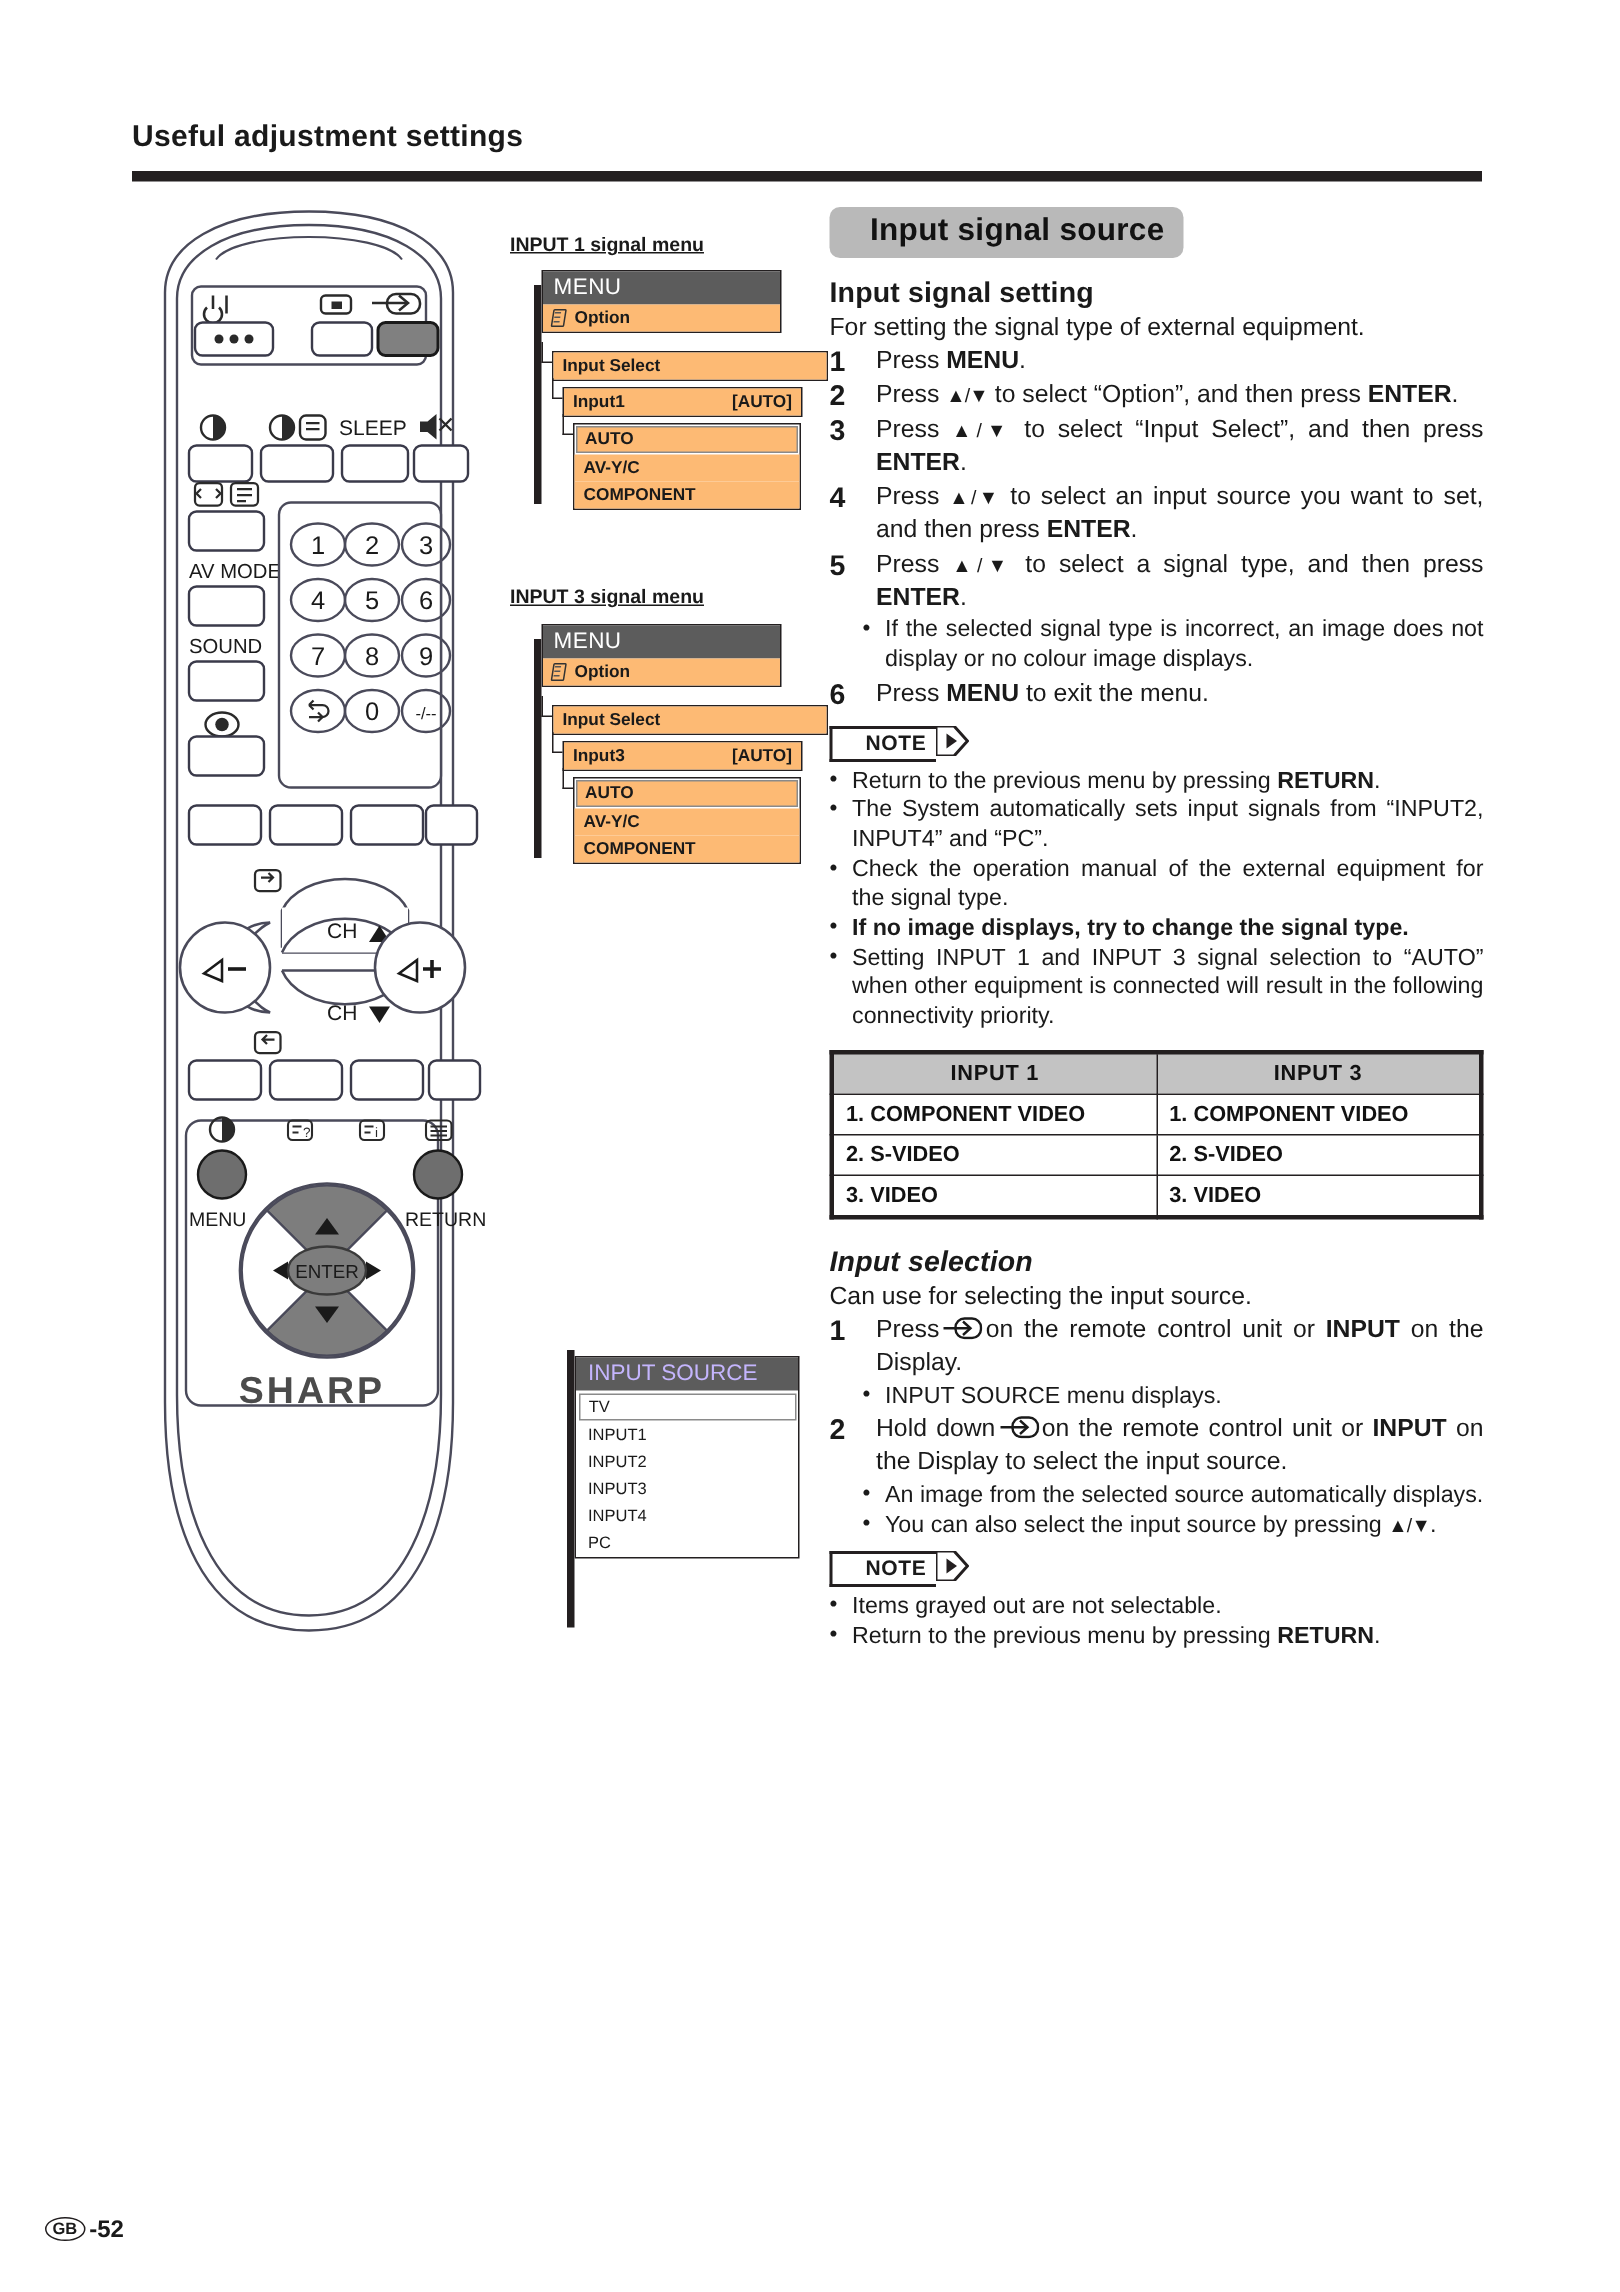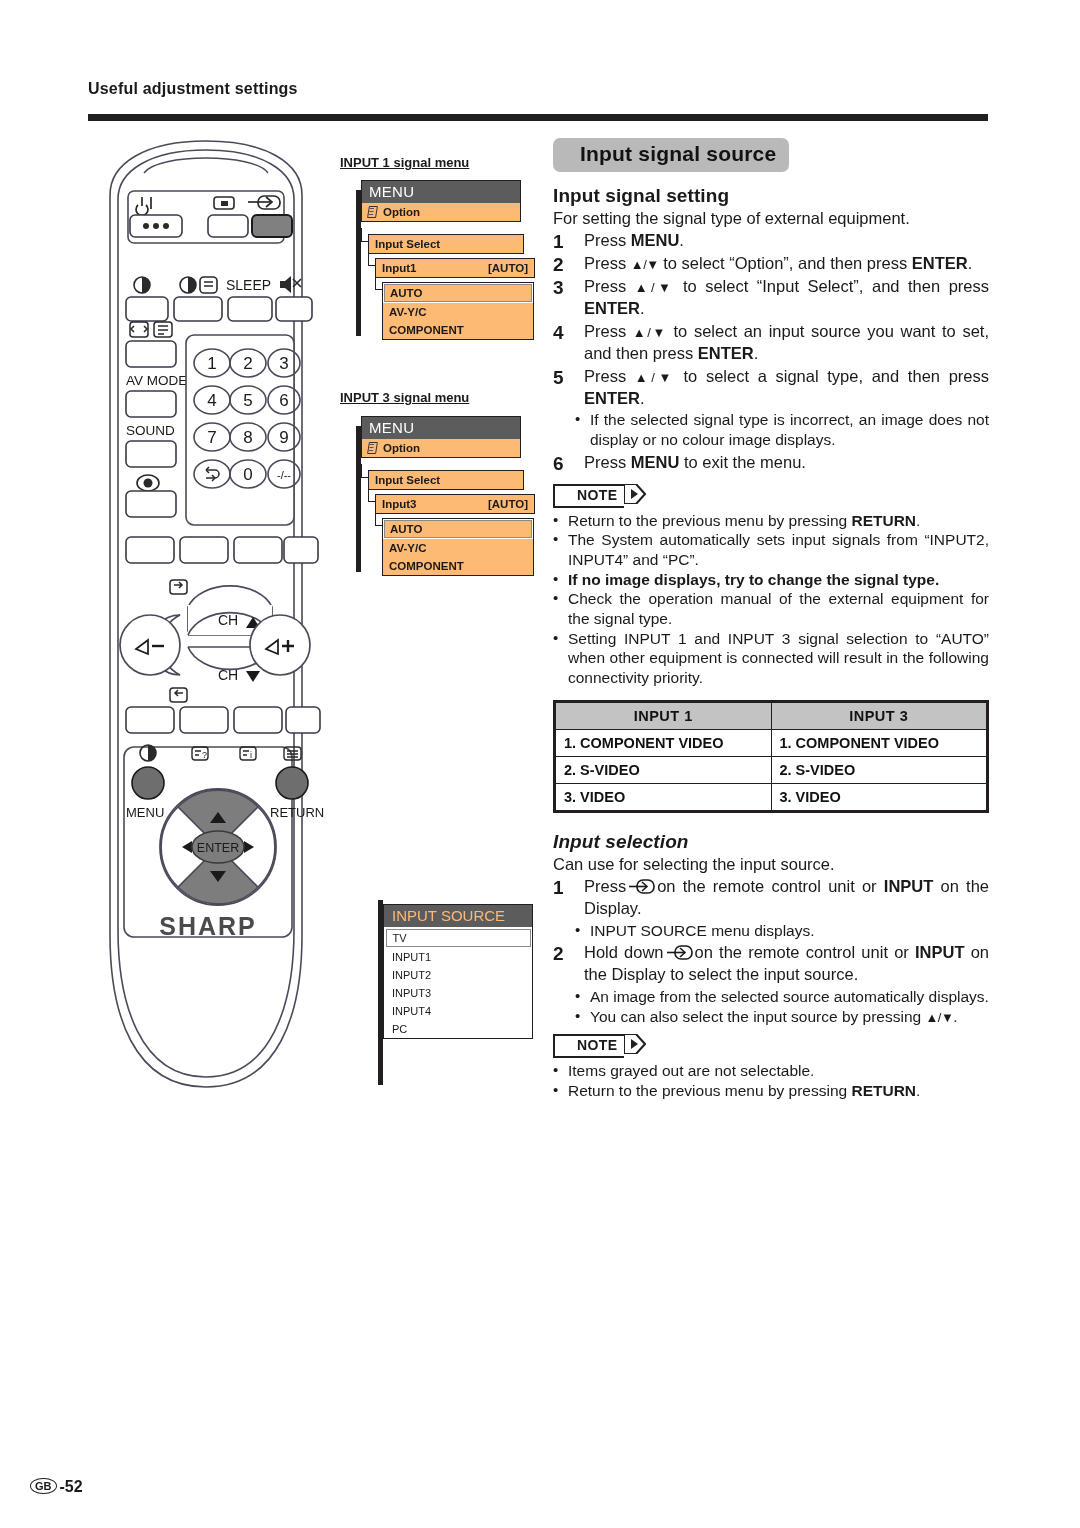--- a/index.html
+++ b/index.html
@@ -9,21 +9,21 @@
     background:#ffffff;
     font-family:"Liberation Sans", sans-serif;
     color:#1a1a1a;
     position:relative;
     overflow:hidden;
   }
 
   
   #page-title {
     position:absolute; left:88px; top:80px;
-    font-size:16px; font-weight:bold; letter-spacing:.2px;
+    font-size:20px; font-weight:bold; letter-spacing:.2px;
   }
   #header-rule {
     position:absolute; left:88px; top:114px; width:900px; height:7px;
     background:#231f20;
   }
 
   
   #remote { position:absolute; left:88px; top:135px; width:240px; height:980px; }
   #remote svg { display:block; }
 
@@ -41,42 +41,42 @@
   .mwin.lvl0 { left:5px; top:0; width:160px; }
   .mtitle {
     background:#5c5c5c; color:#ffffff; font-size:15px;
     padding:2px 7px 3px 7px; letter-spacing:.3px;
   }
   .mrow {
     font-size:11.5px; padding:3px 6px; color:#1a1a1a;
     display:flex; align-items:flex-start; gap:6px; background:#fdba74;font-weight:bold;
   }
   .mrow .sp { margin-left:auto; }
-  .mwin.lvl1 { left:12px; top:54px; width:156px; }
+  .mwin.lvl1 { left:12px; top:54px; width:184px; }
   .mwin.lvl2 { left:19px; top:78px; width:160px; }
   .mwin.lvl3 { left:26px; top:102px; width:152px; }
   .mrow.sel { border:1.5px solid #8a8a8a; margin:1px; padding:2px 5px; }
   .connector { position:absolute; border-left:1.5px solid #231f20; border-bottom:1.5px solid #231f20; width:7px; }
   .doc-icon { display:inline-block; width:9px; height:12px; position:relative; }
   .doc-icon::before {
     content:""; position:absolute; inset:0; border:1.2px solid #333;
     transform:skewX(-9deg); border-radius:1px;
   }
   .doc-icon::after {
     content:""; position:absolute; left:2px; top:2px; width:4px; height:1px; background:#555;
     box-shadow:0 3px 0 #555, 0 6px 0 #555;
     transform:skewX(-9deg);
   }
 
   
   #input-source-fig { position:absolute; left:378px; top:900px; width:160px; }
   #input-source-fig .vbar { position:absolute; left:0; top:0; width:5px; height:185px; background:#231f20; }
   #input-source-fig .win { position:absolute; left:5px; top:4px; width:150px; border:1.5px solid #231f20; background:#fff; }
   #input-source-fig .istitle {
-    background:#5c5c5c; color:#fdba74; font-size:15px; padding:2px 8px 3px 8px;
+    background:#5c5c5c; color:#c4b5fd; font-size:15px; padding:2px 8px 3px 8px;
   }
   #input-source-fig .irow { font-size:11px; padding:3px 8px; }
   #input-source-fig .irow.sel { border:1.5px solid #8a8a8a; margin:1.5px; padding:2px 6px; }
 
   
   #right-col { position:absolute; left:553px; top:138px; width:436px; }
 
   .section-badge {
     display:inline-block; background:#b9b9b9; color:#121212;
     font-size:21px; font-weight:bold; border-radius:7px;
@@ -515,22 +515,22 @@
   <div class="note-tag">
     <span class="lbl">NOTE</span><span class="arrow"><svg width="22" height="20" viewBox="0 0 22 20">
           <path d="M0,0 L12,0 L21,10 L12,20 L0,20 Z" fill="#fff" stroke="#231f20" stroke-width="2"></path>
           <path d="M7,5 L14,10 L7,15 Z" fill="#231f20"></path>
         </svg></span>
   </div>
 
   <ul class="bul tight">
     <li>Return to the previous menu by pressing <b>RETURN</b>.</li>
     <li>The System automatically sets input signals from “INPUT2, INPUT4” and “PC”.</li>
+    <li>Check the operation manual of the external equipment for the signal type.</li>
     <li><b>If no image displays, try to change the signal type.</b></li>
-    <li>Check the operation manual of the external equipment for the signal type.</li>
     <li>Setting INPUT 1 and INPUT 3 signal selection to “AUTO” when other equipment is connected will result in the following connectivity priority.</li>
   </ul>
 
   <table class="prio">
     <thead>
       <tr>
         <th>INPUT 1</th>
         <th>INPUT 3</th>
       </tr>
     </thead>

